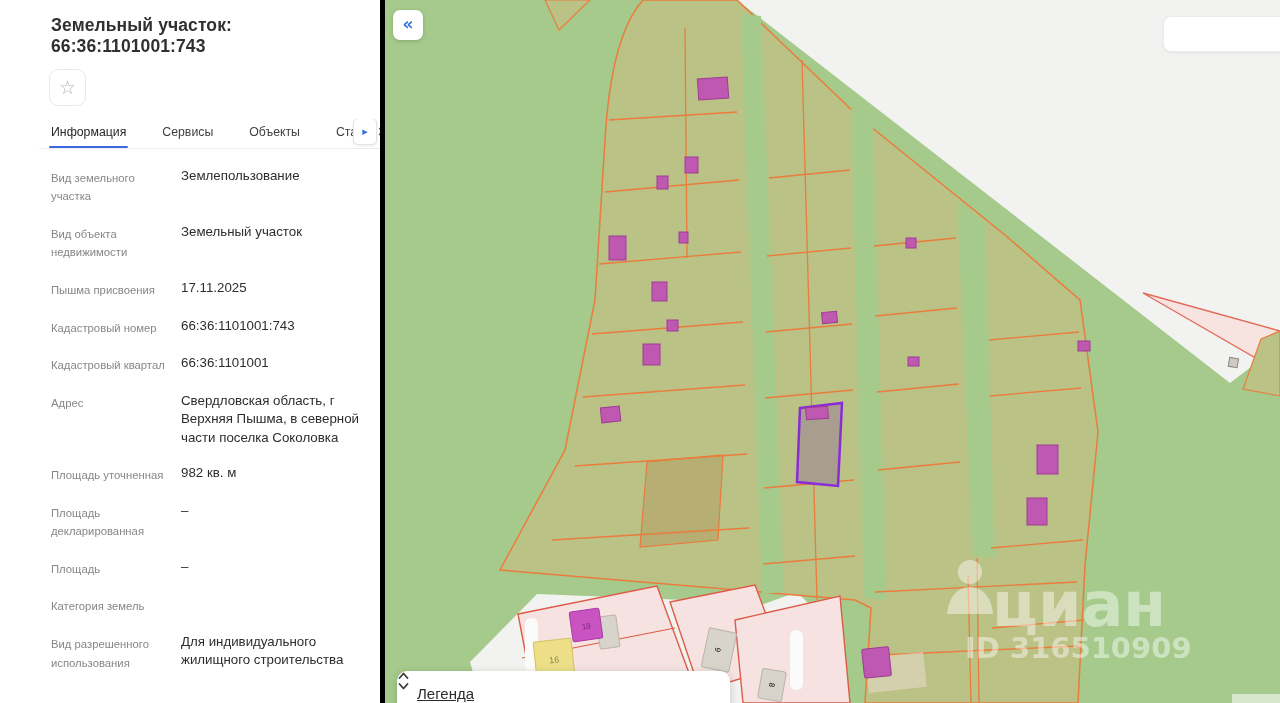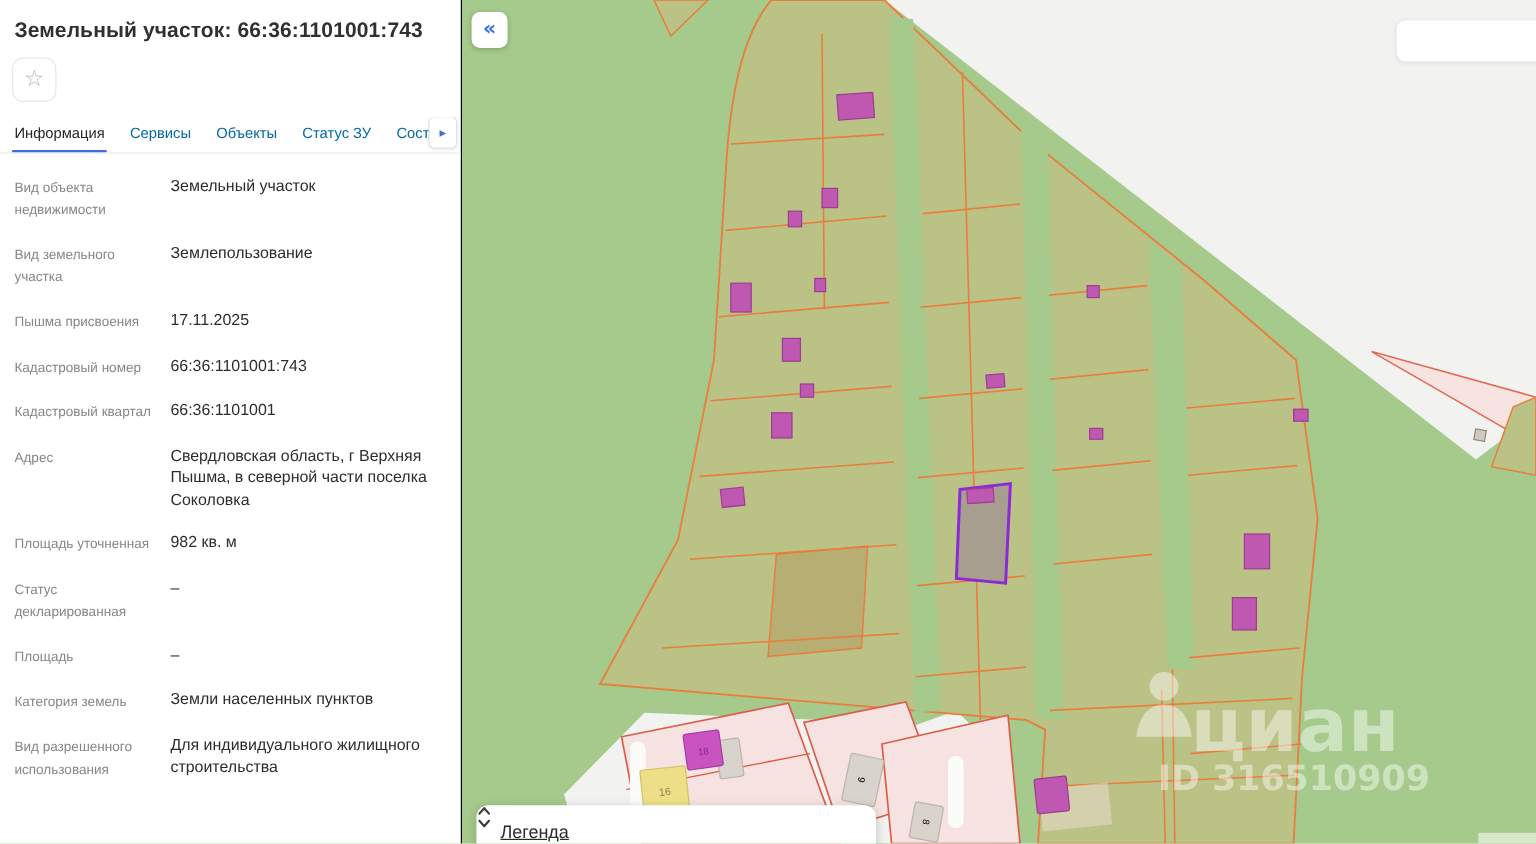--- a/index.html
+++ b/index.html
@@ -1,30 +1,30 @@
 <!DOCTYPE html>
 <html><head>
 <meta charset="utf-8">
 <style>
   * { margin:0; padding:0; box-sizing:border-box; }
   html,body { width:1280px; height:703px; overflow:hidden; }
   body { font-family:"Liberation Sans","DejaVu Sans",sans-serif; background:#fff; position:relative; }
 
   
   .panel { position:absolute; left:0; top:0; width:385px; height:703px; background:#fff;
-           border-right:1px solid #000000; overflow:hidden; }
+           border-right:5px solid #000000; overflow:hidden;padding-left:39px; }
   .panel-title { font-size:17.5px; font-weight:600; color:#303030; letter-spacing:.1px;
                  margin:15px 12px 12px 12px; }
   .star-btn { display:flex; align-items:center; justify-content:center; width:37px; height:37px;
               margin:0 0 13px 10px; background:#fff; border:1px solid #e8e8e8; border-radius:9px;
               cursor:pointer; }
   .star-btn .glyph { font-family:"DejaVu Sans",sans-serif; font-size:19px; color:#b3b3b3; line-height:1; }
-  .tabs { position:relative; display:flex; align-items:flex-end; gap:21px; padding:0 0 0 12px;
+  .tabs { position:relative; display:flex; align-items:flex-end; gap:36px; padding:0 0 0 12px;
           border-bottom:1px solid #ececec; height:30px; white-space:nowrap; overflow:hidden; }
-  .tab { font-size:12.3px; color:#0369a1; padding-bottom:9px; position:relative; cursor:pointer; flex:none; }
+  .tab { font-size:12.3px; color:#404040; padding-bottom:9px; position:relative; cursor:pointer; flex:none; }
   .tab.active { color:#262626; }
   .tab.active::after { content:""; position:absolute; left:-2px; right:-2px; bottom:0; height:2.5px;
                        background:#3d6be0; border-radius:2px; }
   .tab-more { position:absolute; right:3px; bottom:3px; width:24px; height:27px; background:#fff;
               border:1px solid #e2e2e2; border-radius:5px; box-shadow:0 1px 3px rgba(0,0,0,.08);
               display:flex; align-items:center; justify-content:center; cursor:pointer; }
   .tab-more .glyph { font-family:"DejaVu Sans",sans-serif; font-size:11px; color:#3d6be0; line-height:1; }
   .fields { padding:9px 12px 0 12px; }
   .frow { display:flex; padding:8.5px 0; }
   .flabel { flex:none; width:118px; font-size:11.3px; color:#878787; line-height:1.65; padding-top:2px; }
@@ -61,58 +61,57 @@
     <div class="tab">Сервисы</div>
     <div class="tab">Объекты</div>
     <div class="tab">Статус ЗУ</div>
     <div class="tab">Состав</div>
     <button class="tab-more">
       <span class="glyph">▸</span>
     </button>
   </nav>
   <div class="fields">
     <div class="frow">
+        <div class="flabel">Вид земельного участка</div>
+        <div class="fvalue">Землепользование</div>
+      </div>
+    <div class="frow">
         <div class="flabel">Вид объекта недвижимости</div>
         <div class="fvalue">Земельный участок</div>
       </div>
     <div class="frow">
-        <div class="flabel">Вид земельного участка</div>
-        <div class="fvalue">Землепользование</div>
-      </div>
-    <div class="frow">
         <div class="flabel">Пышма присвоения</div>
         <div class="fvalue">17.11.2025</div>
       </div>
     <div class="frow">
         <div class="flabel">Кадастровый номер</div>
         <div class="fvalue">66:36:1101001:743</div>
       </div>
     <div class="frow">
         <div class="flabel">Кадастровый квартал</div>
         <div class="fvalue">66:36:1101001</div>
       </div>
     <div class="frow">
         <div class="flabel">Адрес</div>
         <div class="fvalue">Свердловская область, г Верхняя Пышма, в северной части поселка Соколовка</div>
       </div>
     <div class="frow">
         <div class="flabel">Площадь уточненная</div>
         <div class="fvalue">982 кв. м</div>
       </div>
     <div class="frow">
-        <div class="flabel">Статус декларированная</div>
+        <div class="flabel">Площадь декларированная</div>
         <div class="fvalue">–</div>
       </div>
     <div class="frow">
         <div class="flabel">Площадь</div>
         <div class="fvalue">–</div>
       </div>
     <div class="frow">
         <div class="flabel">Категория земель</div>
-        <div class="fvalue">Земли населенных пунктов</div>
       </div>
     <div class="frow">
         <div class="flabel">Вид разрешенного использования</div>
         <div class="fvalue">Для индивидуального жилищного строительства</div>
       </div>
     <div class="frow"></div>
 
   </div>
 </div>
 

